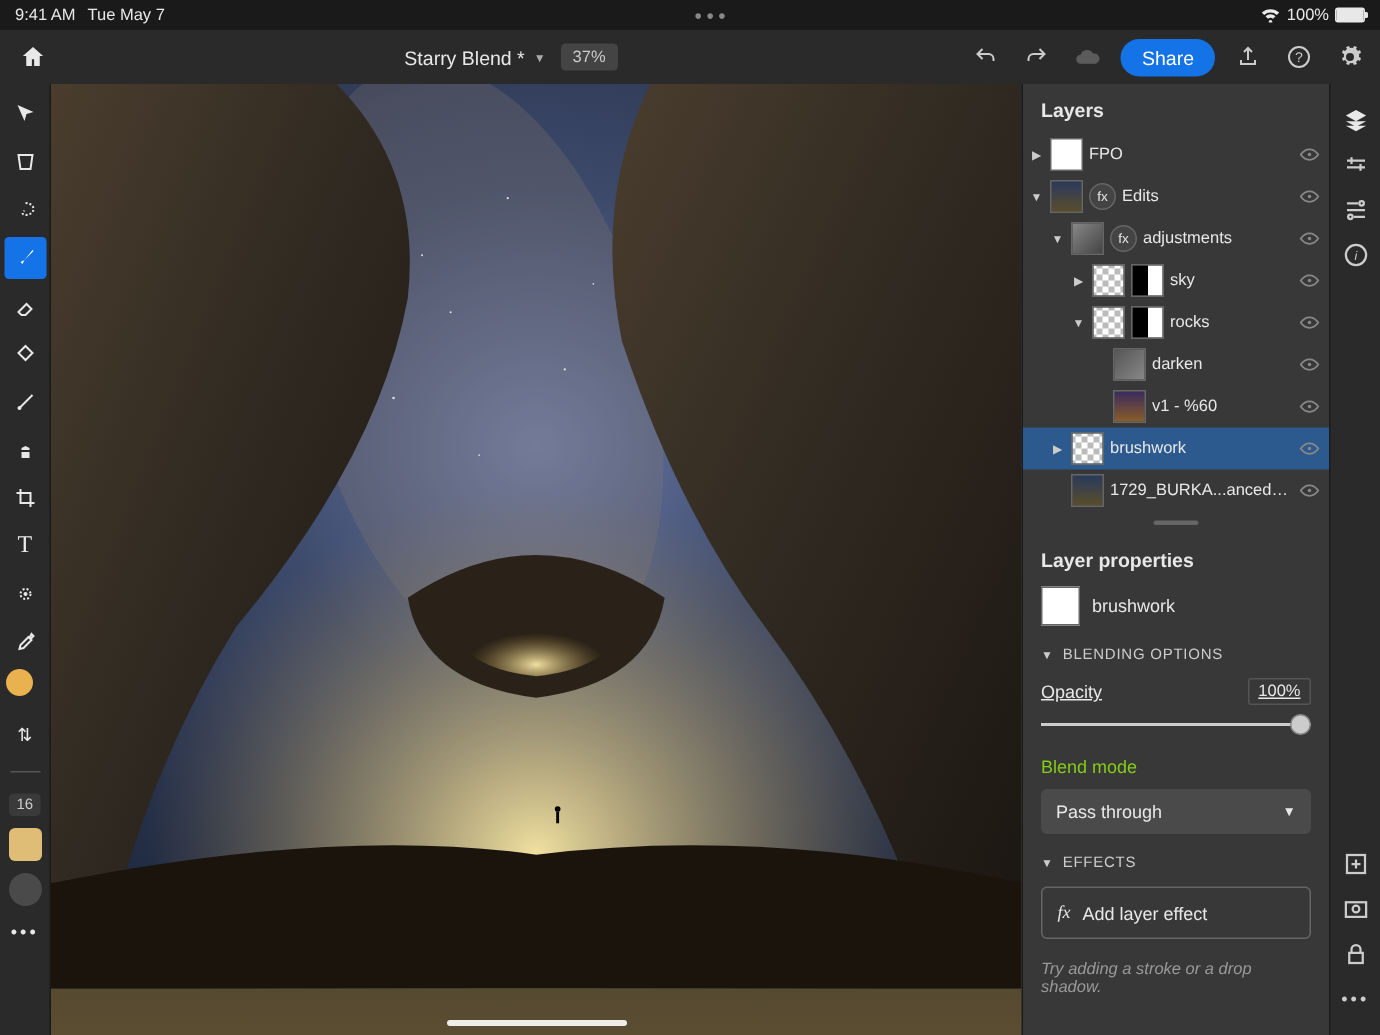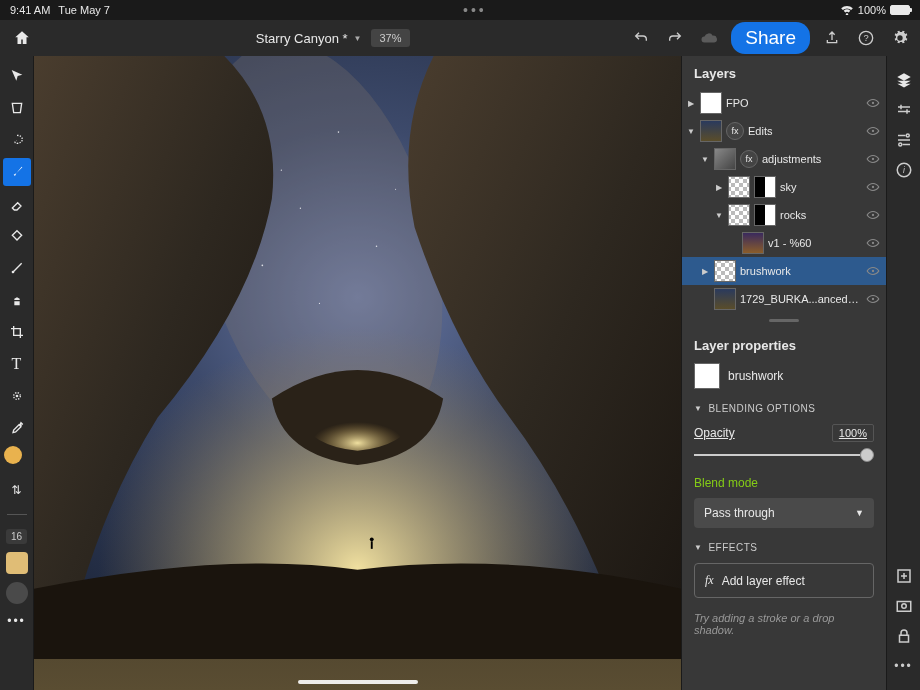--- a/index.html
+++ b/index.html
@@ -35,21 +35,21 @@
     padding: 0 8px;
     background: #2a2a2a;
     gap: 10px;
   }
   .home-btn { width: 28px; height: 28px; display: flex; align-items: center; justify-content: center; color: #e8e8e8; cursor: pointer; }
   .nav-spacer { flex: 1; }
   .doc-title { display: flex; align-items: center; gap: 6px; font-size: 13px; color: #e8e8e8; }
   .chevron-down { font-size: 8px; color: #aaa; }
   .zoom-badge { background: #444; color: #ccc; font-size: 11px; padding: 3px 8px; border-radius: 3px; }
   .nav-icon { width: 24px; height: 24px; display: flex; align-items: center; justify-content: center; color: #aaa; cursor: pointer; }
-  .share-btn { background: #1473e6; color: #fff; font-size: 19px; padding: 5px 14px; border-radius: 14px; cursor: pointer; }
+  .share-btn { background: #1473e6; color: #fff; font-size: 13px; padding: 5px 14px; border-radius: 14px; cursor: pointer; }
   .cloud-dim { opacity: 0.3; }
 
   
   .main {
     display: flex;
     height: calc(100% - 56px);
   }
   .left-toolbar {
     width: 34px;
     background: #2a2a2a;
@@ -175,21 +175,21 @@
 </div>
 
 <div class="top-nav">
   <div class="home-btn">
     <svg width="18" height="18" viewBox="0 0 24 24">
         <path fill="#e8e8e8" d="M12 3l9 8h-3v9h-5v-6h-2v6H6v-9H3z"></path>
       </svg>
   </div>
   <div class="nav-spacer"></div>
   <div class="doc-title">
-    <span>Starry Canyon *</span>
+    <span>Starry Blend *</span>
     <span class="chevron-down">▼</span>
   </div>
   <div class="zoom-badge">37%</div>
   <div class="nav-spacer"></div>
   <div class="nav-icon">
     <svg width="16" height="16" viewBox="0 0 24 24">
         <path fill="none" stroke="#ccc" stroke-width="2" d="M9 14l-5-5 5-5M4 9h11a5 5 0 015 5v2"></path>
       </svg>
   </div>
   <div class="nav-icon">
@@ -408,20 +408,31 @@
           <span class="layer-name">rocks</span>
           <span class="eye-icon">
             <svg width="14" height="10" viewBox="0 0 24 16">
               <path fill="none" stroke="#888" stroke-width="2" d="M2 8s4-6 10-6 10 6 10 6-4 6-10 6S2 8 2 8z"></path>
               <circle cx="12" cy="8" r="2" fill="#888"></circle>
             </svg>
           </span>
         </div>
         <div class="layer-row" style="padding-left: 46px;">
           <span class="disclosure"></span>
+          <span class="layer-thumb darken"></span>
+          <span class="layer-name">darken</span>
+          <span class="eye-icon">
+            <svg width="14" height="10" viewBox="0 0 24 16">
+              <path fill="none" stroke="#888" stroke-width="2" d="M2 8s4-6 10-6 10 6 10 6-4 6-10 6S2 8 2 8z"></path>
+              <circle cx="12" cy="8" r="2" fill="#888"></circle>
+            </svg>
+          </span>
+        </div>
+        <div class="layer-row" style="padding-left: 46px;">
+          <span class="disclosure"></span>
           <span class="layer-thumb v1"></span>
           <span class="layer-name">v1 - %60</span>
           <span class="eye-icon">
             <svg width="14" height="10" viewBox="0 0 24 16">
               <path fill="none" stroke="#888" stroke-width="2" d="M2 8s4-6 10-6 10 6 10 6-4 6-10 6S2 8 2 8z"></path>
               <circle cx="12" cy="8" r="2" fill="#888"></circle>
             </svg>
           </span>
         </div>
         <div class="layer-row active" style="padding-left: 18px;">

